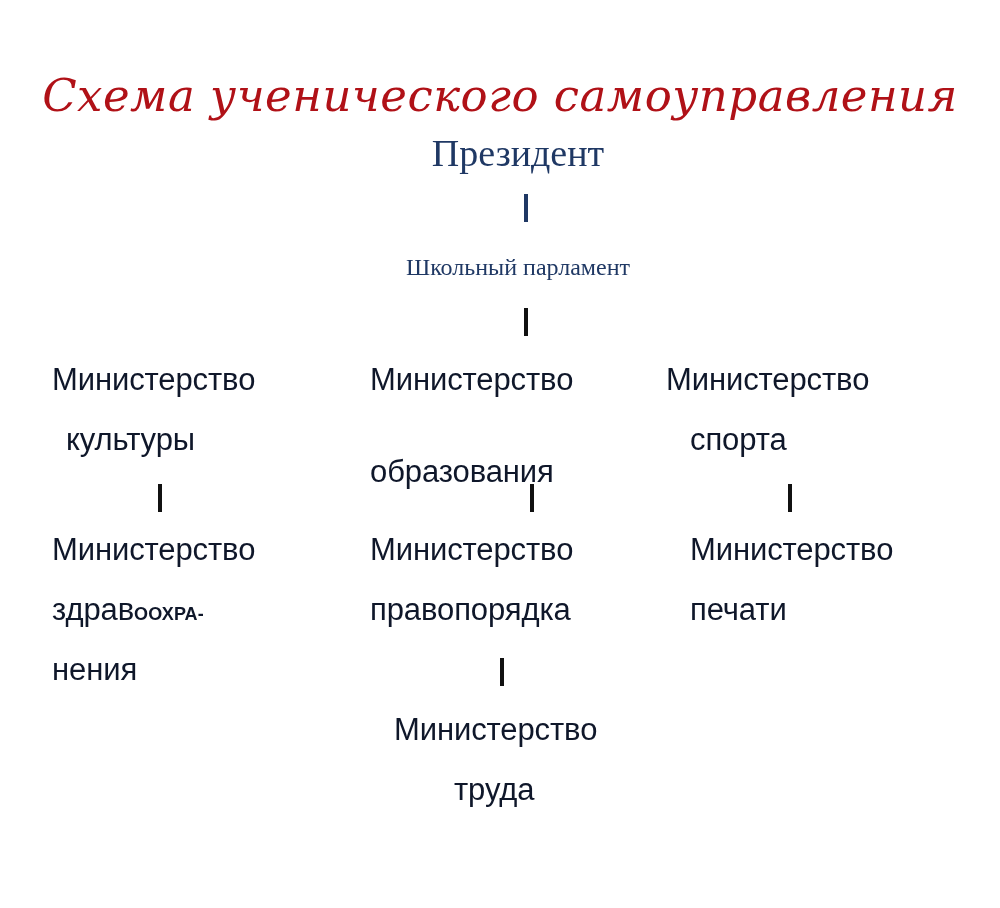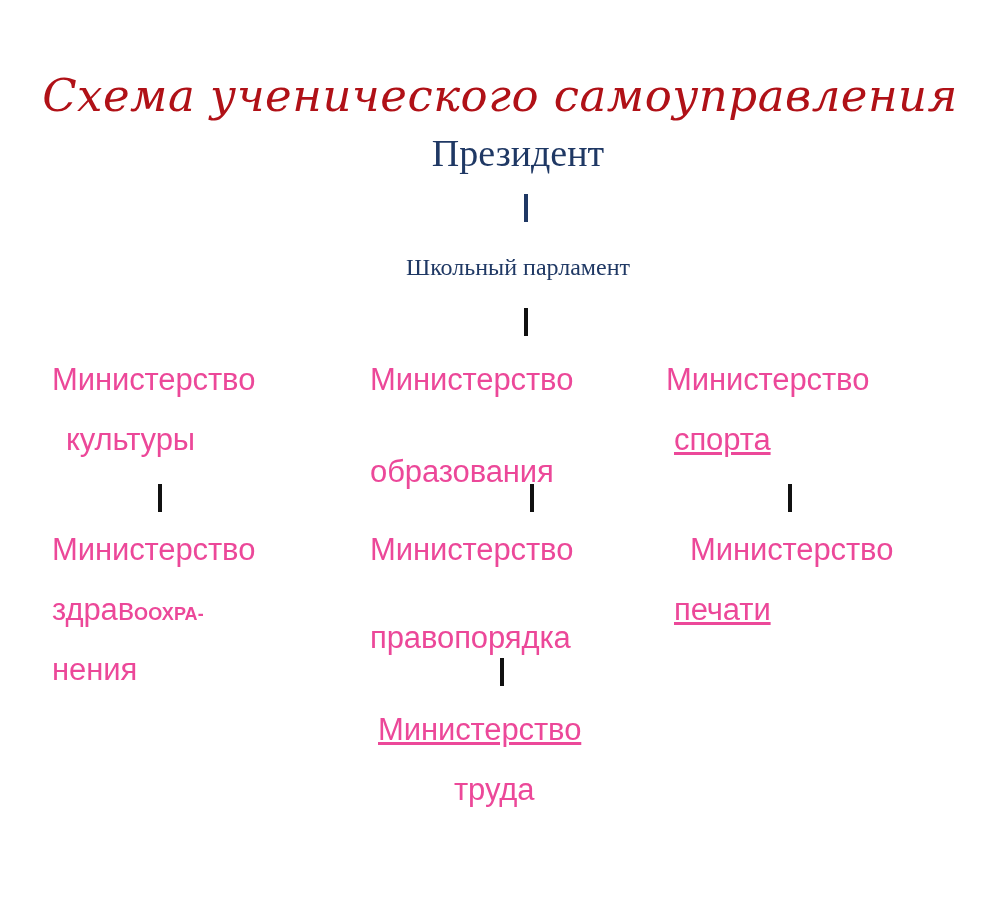--- a/index.html
+++ b/index.html
@@ -81,27 +81,27 @@
   }
   .col-1 { left: 52px;  width: 270px; }
   .col-2 { left: 370px; width: 270px; }
   .col-3 { left: 666px; width: 285px; }
 
   .ministry-line {
     position: absolute;
     font-family: "Liberation Sans", sans-serif;
     font-size: 31px;
     line-height: 36px;
-    color: #ec4899;
+    color: #0f172a;
     white-space: nowrap;
     letter-spacing: -0.1px;
   }
   .ml-left   { left: 0; text-align: left; }
   .ml-indent { left: 14px; text-align: left; }
-  .ml-indent2{ left: 8px;  text-align: center; text-decoration: underline; }
+  .ml-indent2{ left: 24px;  text-align: center; }
 
   
   .smallcaps {
     font-size: 18px;
     letter-spacing: 0.2px;
     font-weight: bold;
   }
 </style>
 </head>
 <body>
@@ -134,21 +134,21 @@
   <div class="conn conn-black" style="left:158px; top:484px; height:28px;"></div>
 
   <div class="col col-2">
 
     <div class="ministry-line ml-left" style="top:362px;">Министерство</div>
 
     <div class="ministry-line ml-left" style="top:422px;margin-top:32px;">образования</div>
 
     <div class="ministry-line ml-left" style="top:532px;">Министерство</div>
 
-    <div class="ministry-line ml-left" style="top:592px;margin-top:28px;">правопорядка</div>
+    <div class="ministry-line ml-left" style="top:592px;">правопорядка</div>
 
     <div class="ministry-line ml-indent2" style="top:712px;">Министерство</div>
 
     <div class="ministry-line" style="top:772px; left:84px;">труда</div>
   </div>
 
   <div class="conn conn-black" style="left:530px; top:484px; height:28px;"></div>
 
   <div class="conn conn-black" style="left:500px; top:658px; height:28px;"></div>
 

